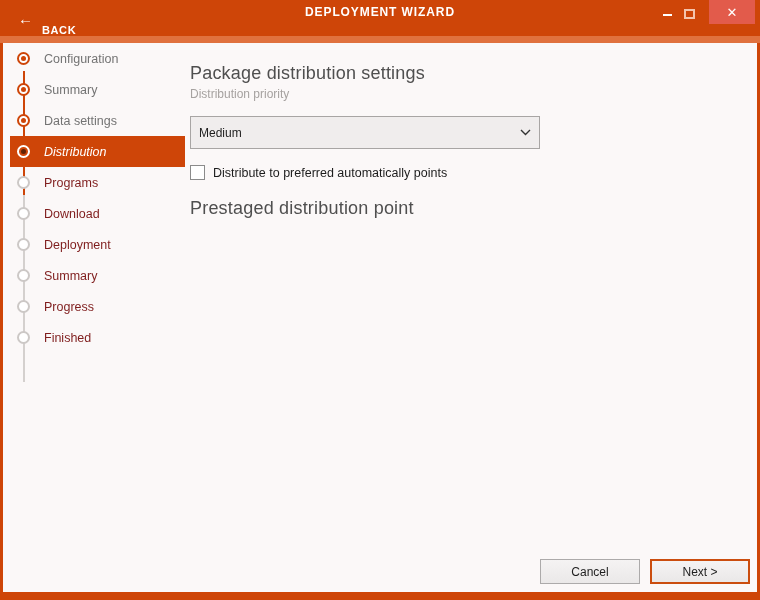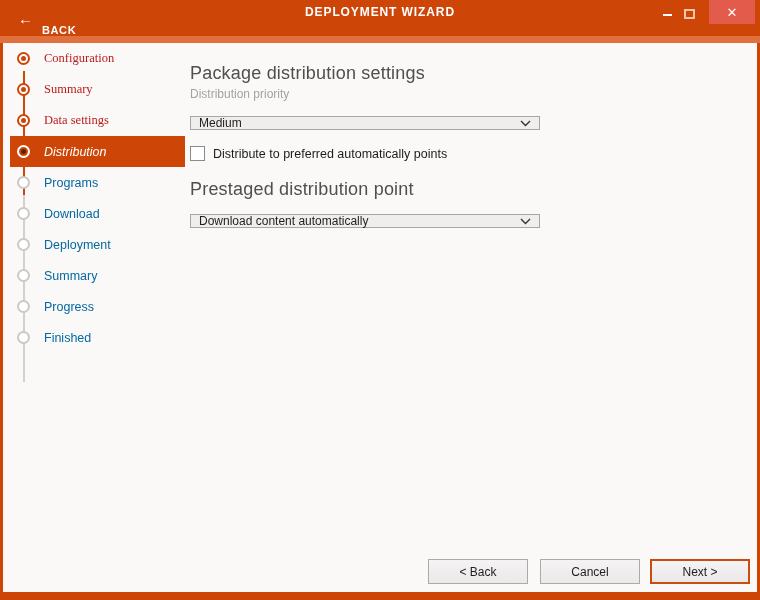--- a/index.html
+++ b/index.html
@@ -61,33 +61,33 @@
     border-radius:50%;background:var(--accent);
   }
   .step.pending .dot{border:2px solid #ccc8c6;}
   .step.active{background:var(--accent);}
   .step.active .dot{border:2px solid #fff;background:var(--accent);}
   .step.active .dot::after{
     content:"";position:absolute;left:50%;top:50%;width:5px;height:5px;margin:-2.5px 0 0 -2.5px;
     border-radius:50%;background:#5f2104;
   }
   .step-label{font-size:12.5px;}
-  .step.completed .step-label{color:#b91c1c;font-family:Liberation Serif, serif;}
-  .step.pending .step-label{color:#0369a1;}
+  .step.completed .step-label{color:#737373;}
+  .step.pending .step-label{color:#7f1d1d;}
   .step.active .step-label{color:#fff;font-style:italic;}
   
   .main{position:absolute;left:187px;top:0;width:360px;}
   .main h1{
     margin:0;font-size:18px;font-weight:300;color:#4f4f4f;line-height:21px;letter-spacing:0.2px;
   }
   .h-first{margin-top:20px !important;}
   .h-second{margin-top:18px !important;}
   .field-label{margin-top:3px;font-size:12px;color:#a6a2a0;line-height:14px;}
   .select{
-    margin-top:15px;width:350px;height:14px;background:#f0eded;border:1px solid #a8a5a4;
+    margin-top:15px;width:350px;height:33px;background:#f0eded;border:1px solid #a8a5a4;
     display:flex;align-items:center;justify-content:space-between;padding:0 8px;
     font-size:12px;color:#1e1e1e;cursor:default;
   }
   .select.second{margin-top:14px;}
   .chevron{display:flex;align-items:center;}
   .checkbox-row{margin-top:16px;display:flex;align-items:center;cursor:default;}
   .checkbox{
     flex:0 0 15px;width:15px;height:15px;background:#fff;border:1px solid #8b8b8b;margin-right:8px;
   }
   .checkbox-label{font-size:12.5px;color:#1c1c1c;}
@@ -189,30 +189,21 @@
         </span>
       </div>
 
       <div class="checkbox-row">
         <span class="checkbox"></span>
         <span class="checkbox-label">Distribute to preferred automatically points</span>
       </div>
 
       <h1 class="h-second">Prestaged distribution point</h1>
 
-      <div class="select second">
-        <span>Download content automatically</span>
-        <span class="chevron">
-          <svg width="11" height="7" viewBox="0 0 11 7">
-              <path d="M1 1 L5.5 5.5 L10 1" stroke="#333" fill="none" stroke-width="1.4"></path>
-            </svg>
-        </span>
-      </div>
     </div>
 
     <div class="footer">
-      <button class="btn">&lt; Back</button>
       <button class="btn btn-cancel">Cancel</button>
       <button class="btn btn-default">Next &gt;</button>
     </div>
 
   </div>
 </div>
 
 </body></html>

